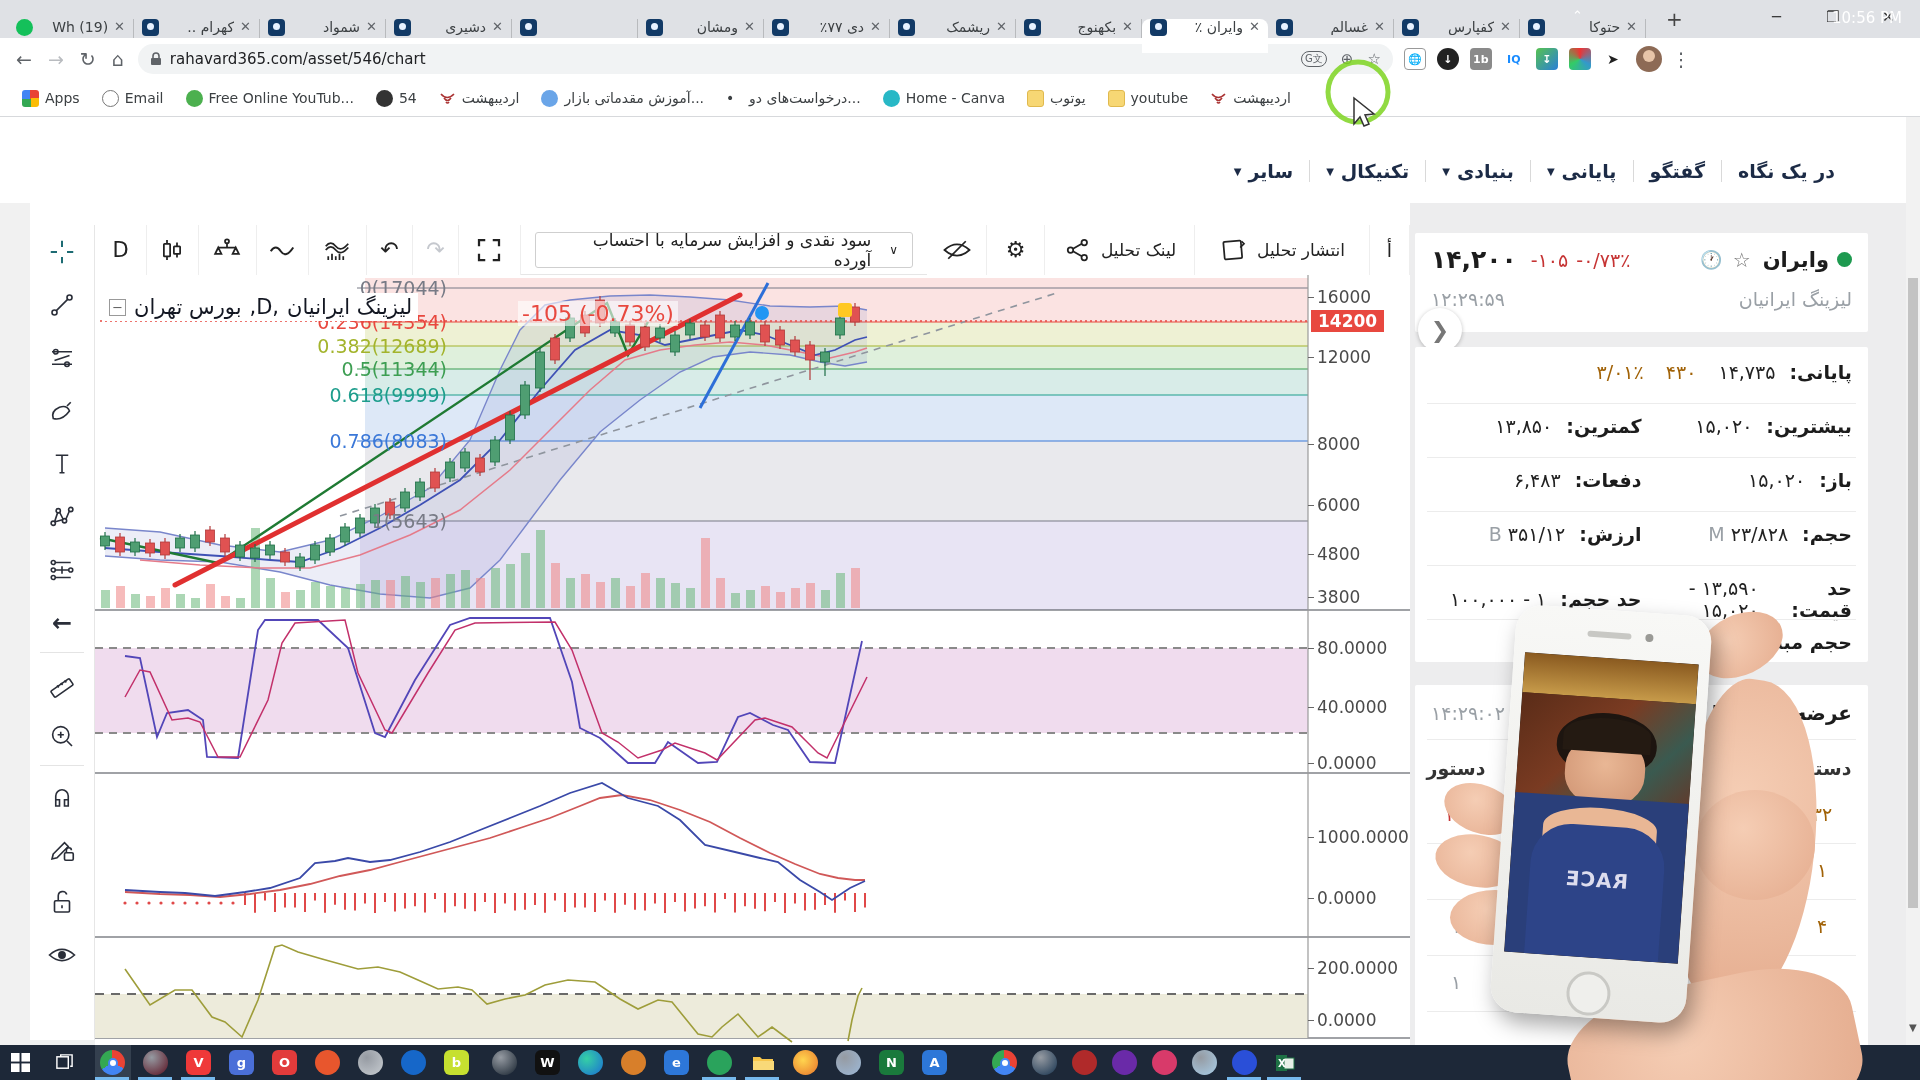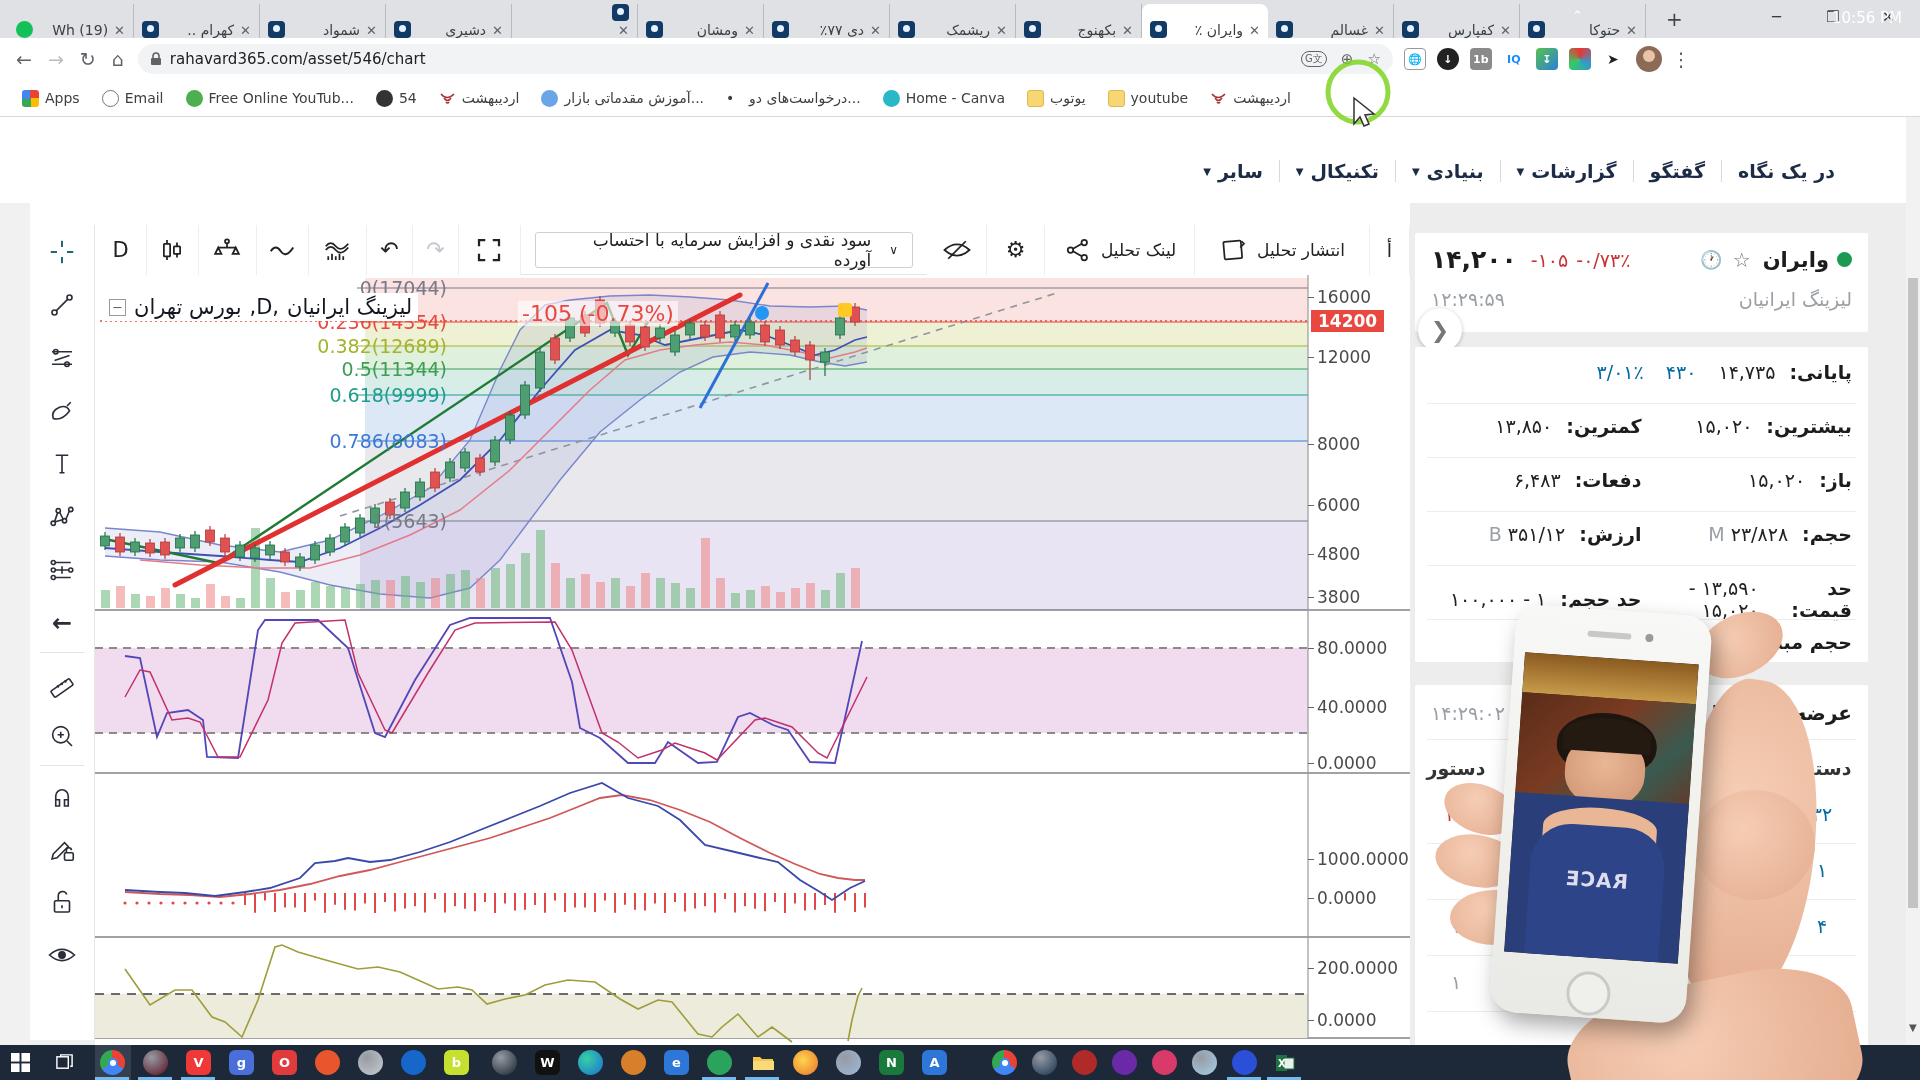--- a/index.html
+++ b/index.html
@@ -1,21 +1,21 @@
 <!DOCTYPE html>
 <html><head>
 <meta charset="utf-8">
 <style>
 *{margin:0;padding:0;box-sizing:border-box;font-family:"DejaVu Sans",sans-serif}
 html,body{width:1920px;height:1080px;overflow:hidden;background:#fff}
 .abs{position:absolute}
 #stage{position:relative;width:1920px;height:1080px}
 
 #tabstrip{position:absolute;left:0;top:0;width:1920px;height:38px;background:#dfe1e5}
-.tab{position:absolute;top:4px;height:34px;width:126px;display:flex;align-items:flex-end;padding:0 8px;font-size:14px;color:#3c4043;border-right:1px solid #b8babd}
+.tab{position:absolute;top:19px;height:34px;width:126px;display:flex;align-items:flex-start;padding:0 8px;font-size:14px;color:#3c4043;border-right:1px solid #b8babd}
 .tab.active{background:#fff;border-radius:8px 8px 0 0;border-right:none;z-index:2}
 .tab .fav{width:17px;height:17px;border-radius:4px;background:#123a66;flex:0 0 17px;position:relative}
 .tab .fav:after{content:"";position:absolute;left:5px;top:4px;width:7px;height:7px;border-radius:50%;background:#e8f2ff}
 .tab .fav.wa{background:#14c05a;border-radius:50%}
 .tab .fav.wa:after{display:none}
 .tab .ttl{flex:1;overflow:hidden;white-space:nowrap;margin:0 6px;direction:rtl;text-align:right}
 .tab .x{color:#5f6368;font-size:13px}
 #newtab{position:absolute;top:10px;font-size:20px;color:#444;line-height:18px}
 .winbtn{position:absolute;top:8px;color:#333;font-size:15px}
 #urlbar{position:absolute;left:0;top:38px;width:1920px;height:42px;background:#fff;display:flex;align-items:center}
@@ -59,21 +59,21 @@
 #legend .minus{width:17px;height:17px;border:1px solid #999;color:#666;font-size:13px;display:flex;align-items:center;justify-content:center}
 #chg{position:absolute;left:423px;top:26px;font-size:22px;color:#e8483f;background:rgba(255,255,255,.6);padding:0 4px}
 #wm{position:absolute;left:25px;top:735px;font-size:40px;font-weight:bold;color:rgba(255,255,255,.75);letter-spacing:2px;z-index:5}
 
 #rpanel{position:absolute;left:1410px;top:203px;width:496px;height:842px;background:#ededee}
 .card{position:absolute;left:5px;width:453px;background:#fff;border-radius:2px}
 .prow{position:absolute;width:100%;display:flex;direction:rtl;align-items:center;font-size:19px;color:#222}
 .plabel{font-weight:bold;color:#1c1c1c}
 .pval{color:#222}
 .grey{color:#9aa0a6}
-.greenv{color:#0369a1}
+.greenv{color:#a16207}
 .redv{color:#c63434}
 .divider{position:absolute;left:12px;right:12px;height:1px;background:#ececec}
 #chev{position:absolute;width:44px;height:44px;border-radius:50%;background:#fff;box-shadow:0 1px 4px rgba(0,0,0,.25);display:flex;align-items:center;justify-content:center;color:#777;font-size:22px;font-weight:bold}
 #scrollbar{position:absolute;left:1906px;top:117px;width:14px;height:928px;background:#f2f2f2}
 #scrollthumb{position:absolute;left:2px;top:161px;width:10px;height:630px;background:#c3c3c3}
 #scrolldown{position:absolute;left:3px;top:905px;font-size:10px;color:#555}
 
 #overlay{position:absolute;left:1395px;top:560px;width:525px;height:520px;z-index:10}
 .skin{position:absolute;background:radial-gradient(circle at 40% 35%,#f5cdb4,#e4ab8d);border-radius:50%}
 #phone{position:absolute;left:108px;top:50px;width:196px;height:408px;background:linear-gradient(180deg,#f8f8f6,#e9e9e5);border-radius:26px;box-shadow:6px 10px 22px rgba(0,0,0,.35);transform:rotate(4deg)}
@@ -245,21 +245,21 @@
 
   <div id="page">
     <div id="sitenav">
         <div class="nv">
           <span>در یک نگاه</span>
         </div>
         <div class="nv">
           <span>گفتگو</span>
         </div>
         <div class="nv">
-          <span>گزارشات</span>
+          <span>پایانی</span>
           <span class="caret">▼</span>
         </div>
         <div class="nv">
           <span>بنیادی</span>
           <span class="caret">▼</span>
         </div>
         <div class="nv">
           <span>تکنیکال</span>
           <span class="caret">▼</span>
         </div>
@@ -712,21 +712,21 @@
     <div id="axiswrap">
         <div class="axlab" style="top: 22px;">16000</div>
         <div class="axlab" style="top: 82px;">12000</div>
         <div class="axlab" style="top: 169px;">8000</div>
         <div class="axlab" style="top: 230px;">6000</div>
         <div class="axlab" style="top: 279px;">4800</div>
         <div class="axlab" style="top: 322px;">3800</div>
         <div class="axlab" style="top: 373px;">80.0000</div>
         <div class="axlab" style="top: 432px;">40.0000</div>
         <div class="axlab" style="top: 488px;">0.0000</div>
-        <div class="axlab" style="top: 584px;">1000.0000</div>
+        <div class="axlab" style="top: 562px;">1000.0000</div>
         <div class="axlab" style="top: 623px;">0.0000</div>
         <div class="axlab" style="top: 693px;">200.0000</div>
         <div class="axlab" style="top: 745px;">0.0000</div>
         <div id="pricebadge" style="top: 46px;">14200</div>
       </div>
     <div id="fibwrap">
         <div class="fiblab" style="top: 13px; color: rgb(120, 123, 134);">0(17044)</div>
         <div class="fiblab" style="top: 47px; color: rgb(232, 72, 63);">0.236(14354)</div>
         <div class="fiblab" style="top: 71px; color: rgb(163, 180, 44);">0.382(12689)</div>
         <div class="fiblab" style="top: 94px; color: rgb(61, 158, 82);">0.5(11344)</div>

